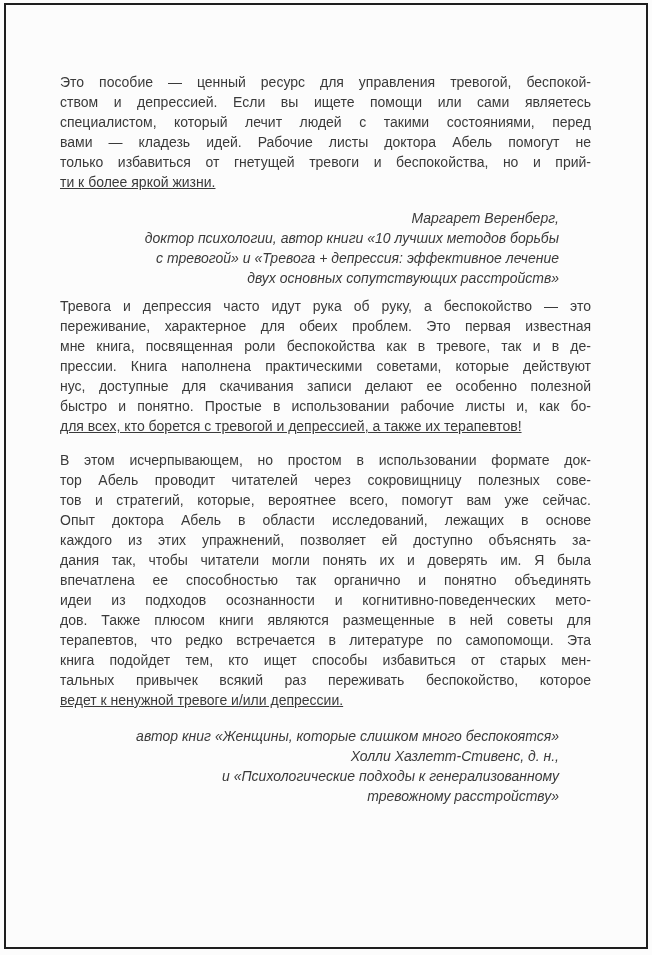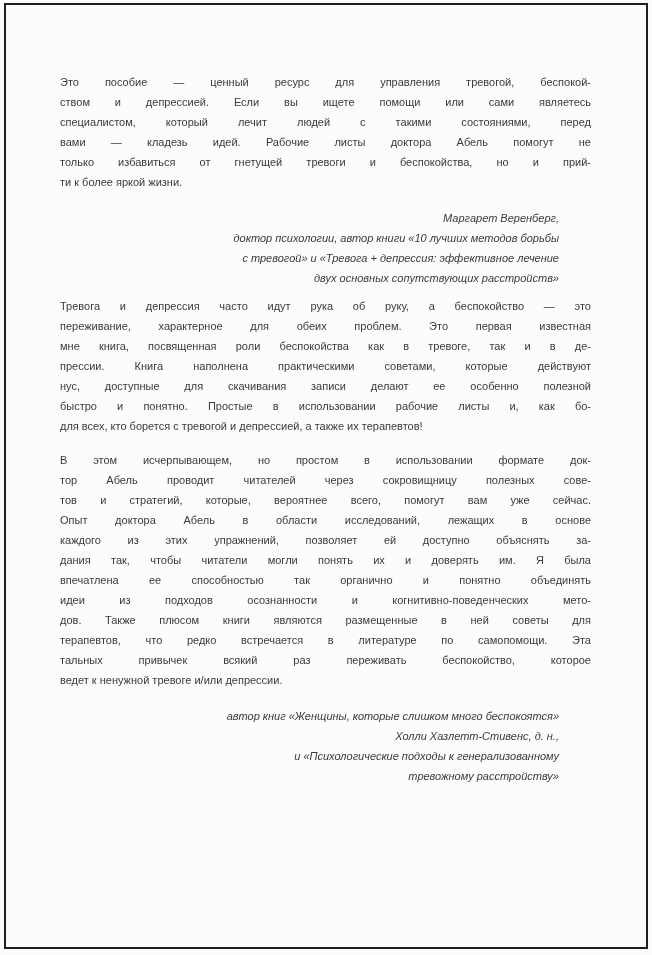--- a/index.html
+++ b/index.html
@@ -26,34 +26,35 @@
     height: 946px;
     box-sizing: border-box;
     border: 2px solid #1e1e1e;
   }
   .content {
     position: absolute;
     left: 60px;
     top: 72px;
     width: 531px;
     color: #3a3a3a;
-    font-size: 11px;
+    font-size: 14px;
     line-height: 20px;
   }
   .quote {
     margin: 0 0 14px 0;
   }
   .quote .ln {
     text-align: justify;
     text-align-last: justify;
     white-space: nowrap;
   }
   .quote .ln:last-child {
     text-align: right;
     text-align-last: left;
+    text-decoration: underline;
   }
   .attribution {
     margin: 16px 0 8px 0;
     font-style: italic;
     padding-right: 32px;
   }
   .attribution .ln {
     text-align: right;
     white-space: nowrap;
   }
@@ -99,20 +100,21 @@
           <div class="ln">В этом исчерпывающем, но простом в использовании формате док-</div>
           <div class="ln">тор Абель проводит читателей через сокровищницу полезных сове-</div>
           <div class="ln">тов и стратегий, которые, вероятнее всего, помогут вам уже сейчас.</div>
           <div class="ln">Опыт доктора Абель в области исследований, лежащих в основе</div>
           <div class="ln">каждого из этих упражнений, позволяет ей доступно объяснять за-</div>
           <div class="ln">дания так, чтобы читатели могли понять их и доверять им. Я была</div>
           <div class="ln">впечатлена ее способностью так органично и понятно объединять</div>
           <div class="ln">идеи из подходов осознанности и когнитивно-поведенческих мето-</div>
           <div class="ln">дов. Также плюсом книги являются размещенные в ней советы для</div>
           <div class="ln">терапевтов, что редко встречается в литературе по самопомощи. Эта</div>
+          <div class="ln">книга подойдет тем, кто ищет способы избавиться от старых мен-</div>
           <div class="ln">тальных привычек всякий раз переживать беспокойство, которое</div>
           <div class="ln">ведет к ненужной тревоге и/или депрессии.</div>
         </div>
       <div class="attribution">
           <div class="ln">автор книг «Женщины, которые слишком много беспокоятся»</div>
           <div class="ln">Холли Хазлетт-Стивенс, д. н.,</div>
           <div class="ln">и «Психологические подходы к генерализованному</div>
           <div class="ln">тревожному расстройству»</div>
         </div>
     </section>

